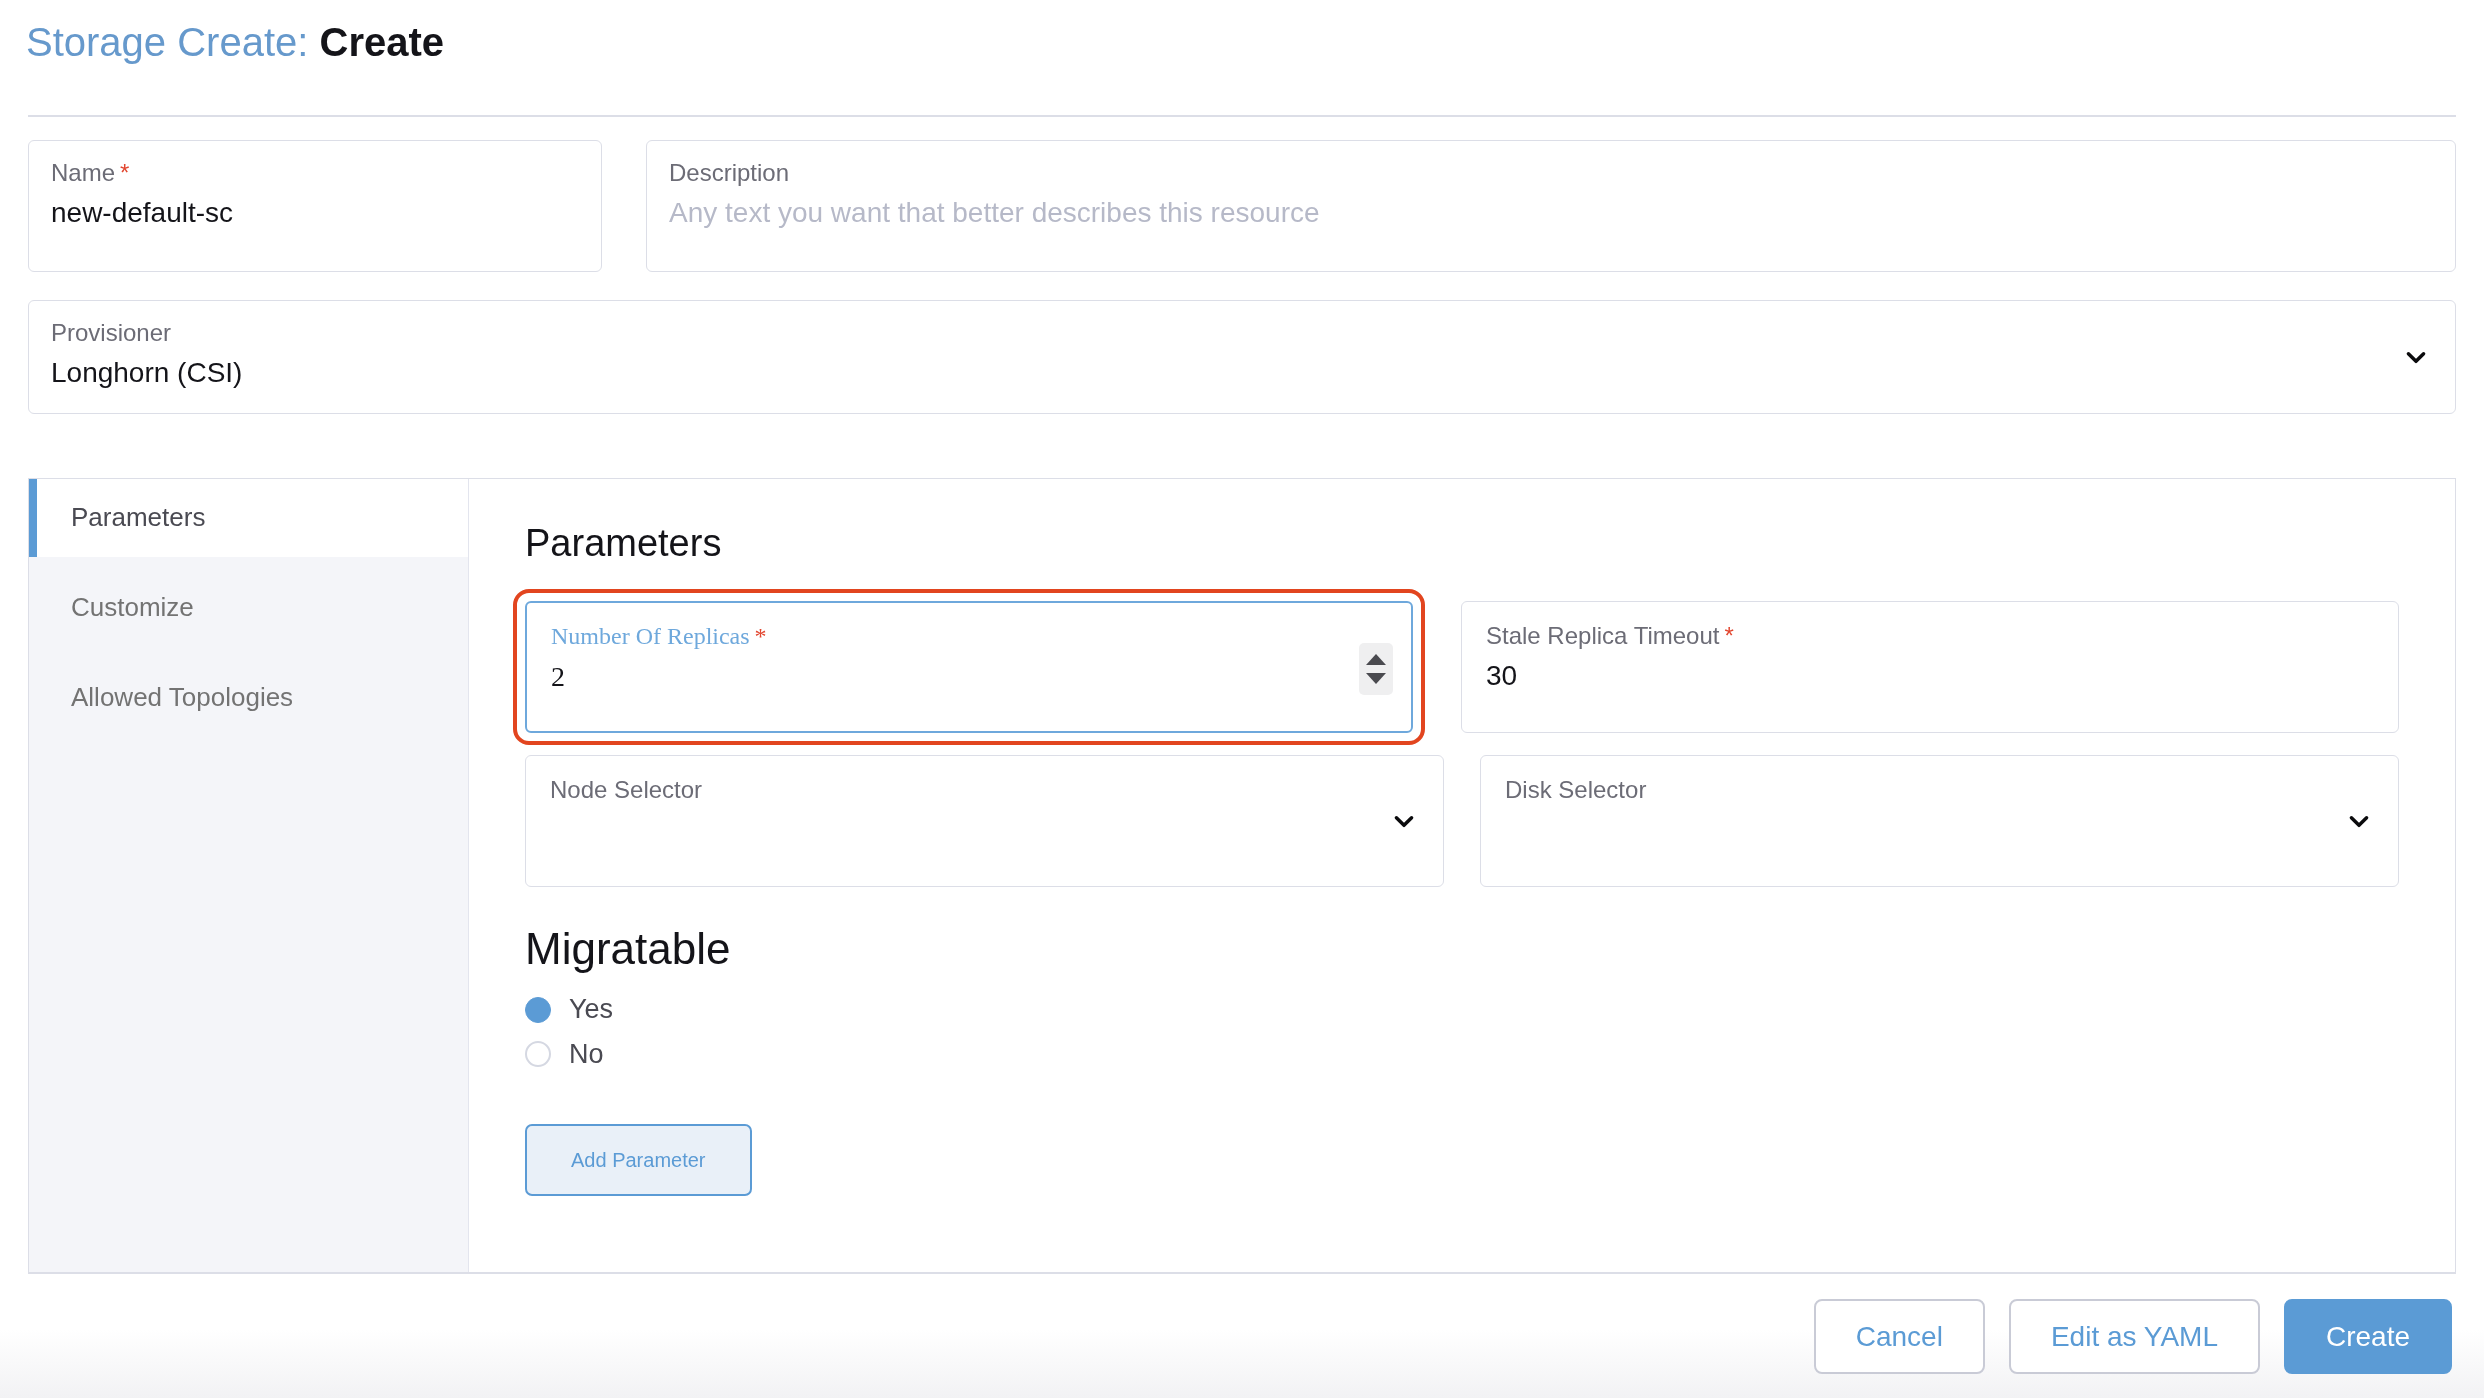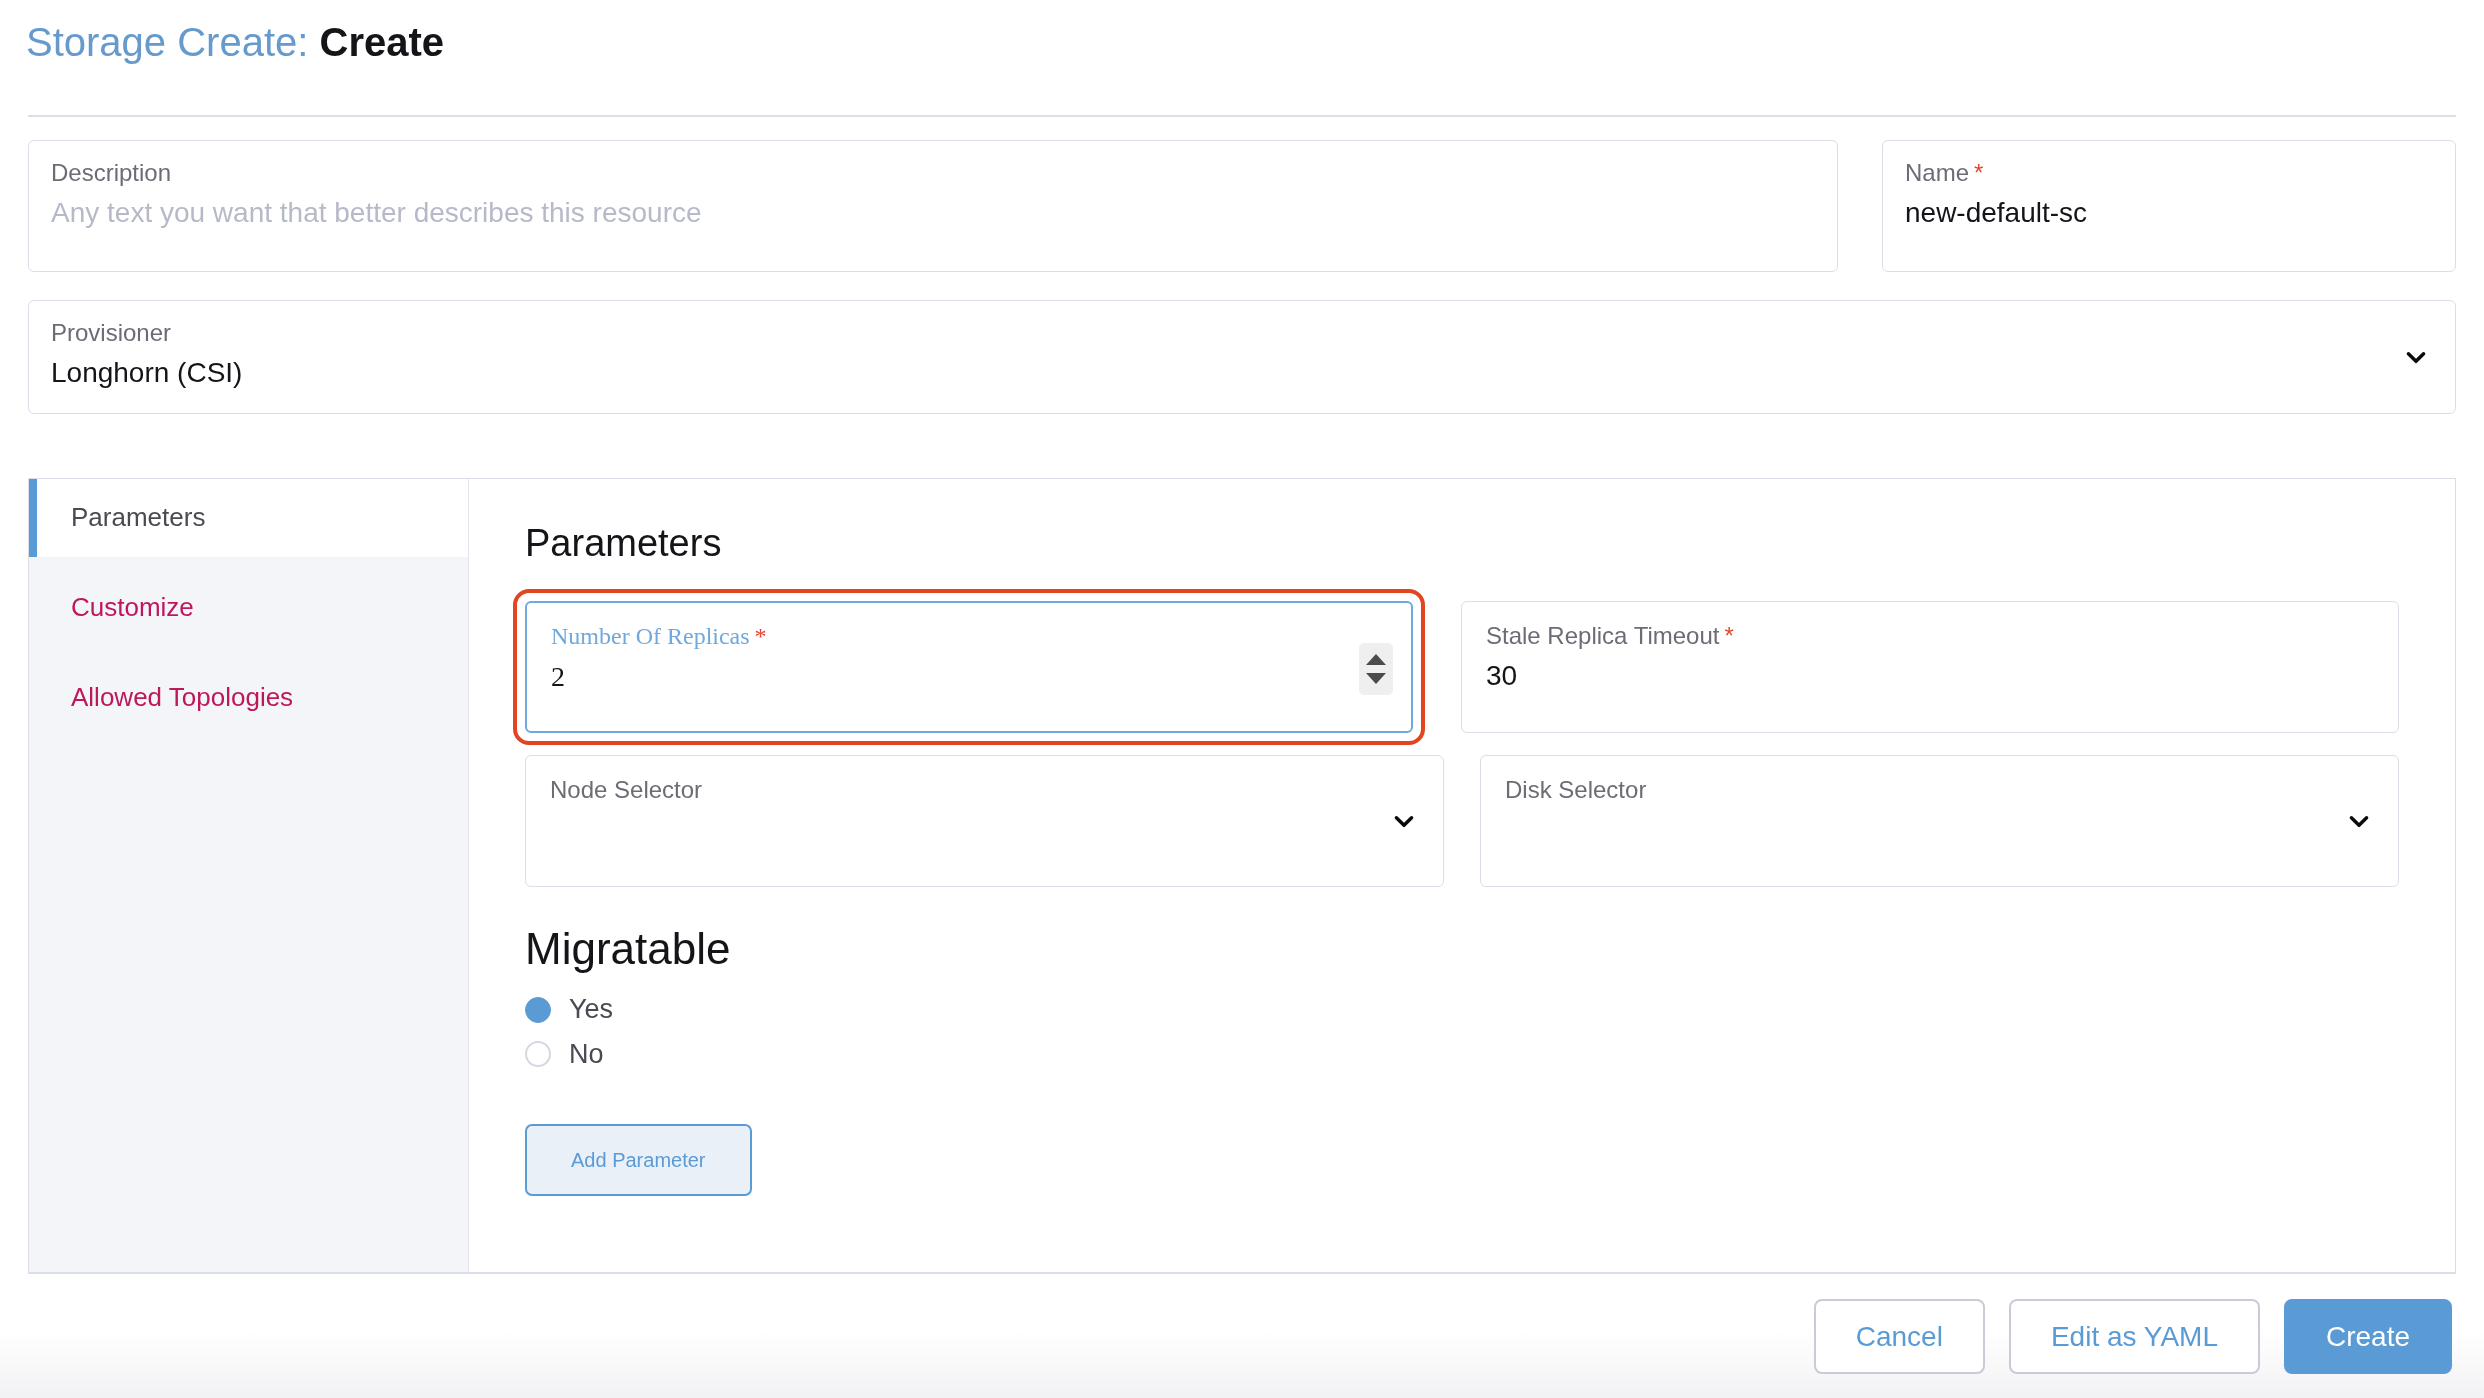--- a/index.html
+++ b/index.html
@@ -117,21 +117,21 @@
     width: 440px;
     background: #f4f5f9;
     border-right: 1px solid #e3e5ee;
     box-sizing: border-box;
     padding-top: 0;
     flex-shrink: 0;
   }
   .tab-item {
     font-size: 26px;
     padding: 22px 0 22px 42px;
-    color: #be185d;
+    color: #737373;
     cursor: pointer;
     position: relative;
     line-height: 1.3;
   }
   .tab-item.active {
     background: #ffffff;
     color: #4a4a52;
     border-left: 8px solid #5b9bd5;
     padding-left: 34px;
   }
@@ -303,30 +303,30 @@
     <span class="prefix">Storage Create:</span>
     <span class="suffix">Create</span>
   </h1>
 </div>
 <div class="header-divider"></div>
 
 <div class="form-area">
 
   <div class="row">
 
+    <div class="field name-field">
+      <div class="field-label">
+        <span>Name</span><span class="req-star">*</span>
+      </div>
+      <div class="field-value">new-default-sc</div>
+    </div>
+
     <div class="field desc-field">
       <div class="field-label">Description</div>
       <div class="field-placeholder">Any text you want that better describes this resource</div>
-    </div>
-
-    <div class="field name-field">
-      <div class="field-label">
-        <span>Name</span><span class="req-star">*</span>
-      </div>
-      <div class="field-value">new-default-sc</div>
     </div>
 
   </div>
 
   <div class="row">
     <div class="field prov-field">
       <div class="field-label">Provisioner</div>
       <div class="field-value">Longhorn (CSI)</div>
       <span class="chevron">
         <svg viewBox="0 0 24 24" fill="none" stroke="#0b0b0d" stroke-width="3.2" stroke-linecap="round" stroke-linejoin="round">

